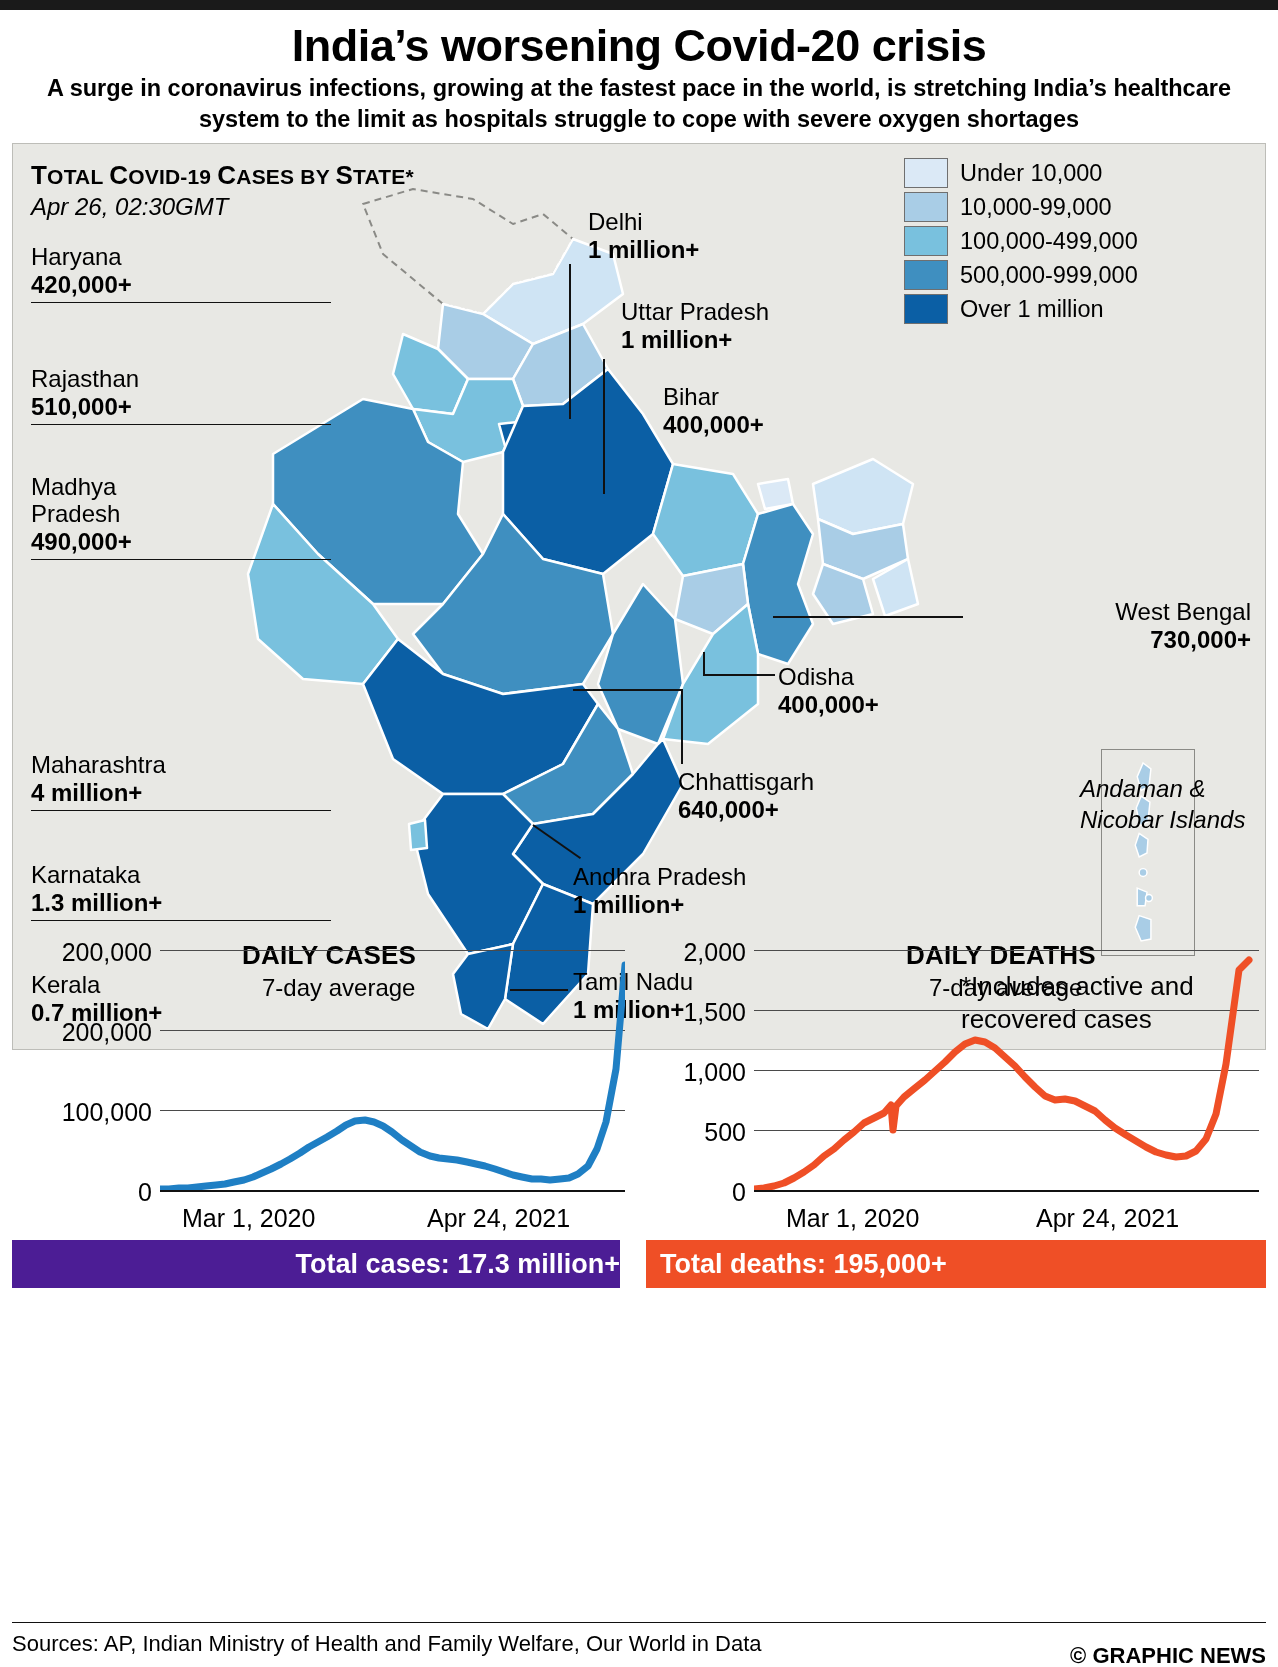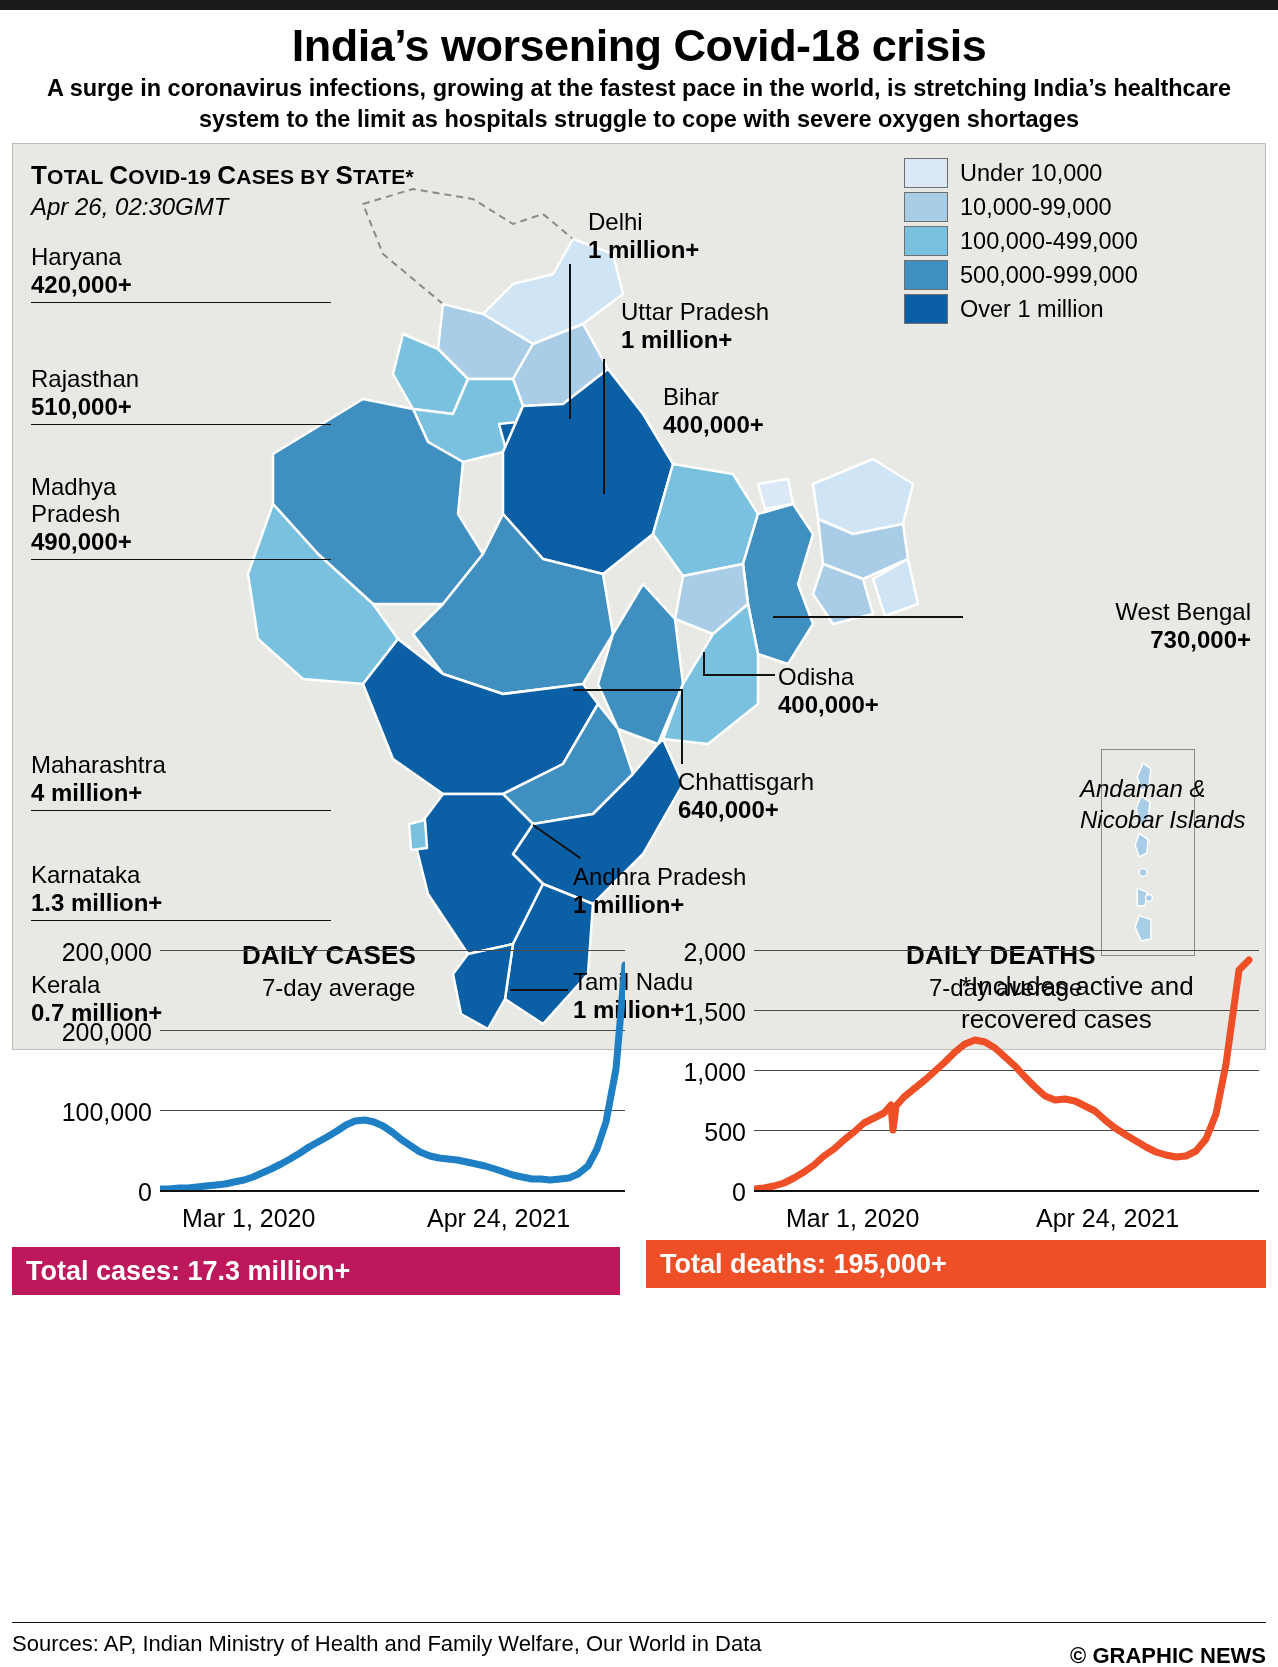--- a/index.html
+++ b/index.html
@@ -79,21 +79,21 @@
   .footer{position:absolute;left:12px;right:12px;bottom:10px;border-top:1.5px solid #111;padding-top:8px;}
   .src{font-size:22px;}
   .gn{position:absolute;right:0;top:20px;font-size:22px;font-weight:bold;}
 </style>
 </head>
 <body>
 
 <div class="topbar"></div>
 
 <div class="header">
-  <div class="title">India’s worsening Covid-18 crisis</div>
+  <div class="title">India’s worsening Covid-20 crisis</div>
   <div class="subtitle">A surge in coronavirus infections, growing at the fastest pace in the world, is stretching India’s healthcare system to the limit as hospitals struggle to cope with severe oxygen shortages</div>
 </div>
 
 <div class="mapcard">
 
   <div class="secthead">
     <div class="h">T<span class="sc">OTAL </span>C<span class="sc">OVID-19 </span>C<span class="sc">ASES BY </span>S<span class="sc">TATE*</span></div>
     <div class="d">Apr 26, 02:30GMT</div>
   </div>
 
@@ -293,21 +293,21 @@
     <div class="gridline" style="left:148px;top:180px;width:465px;"></div>
     <div class="axisline" style="left:148px;top:260px;width:465px;"></div>
 
     <svg style="position:absolute;left:148px;top:20px;" width="465" height="240" viewBox="0 0 465 240">
       <polyline fill="none" stroke="#1f7fc4" stroke-width="7" stroke-linejoin="round" stroke-linecap="round" points="0,239 9,239 19,238 28,238 37,237 46,236 56,235 65,234 74,232 84,230 93,227 102,223 111,219 121,214 130,209 140,203 149,197 158,192 167,187 177,181 186,175 195,171 205,170 214,172 223,176 232,182 242,190 251,196 260,202 270,206 279,208 288,209 297,210 307,212 316,214 325,216 335,219 344,222 353,225 362,227 372,229 381,229 390,230 400,229 409,228 418,224 428,216 437,199 446,172 456,119 465,15"></polyline>
     </svg>
 
     <div class="xtick" style="left:170px;top:274px;">Mar 1, 2020</div>
     <div class="xtick" style="left:415px;top:274px;">Apr 24, 2021</div>
 
-    <div class="totalbar" style="left:0;top:317px;width:608px;background:#be185d;">
+    <div class="totalbar" style="left:0;top:310px;width:608px;background:#4c1d95;justify-content:flex-end;">
       <span>Total cases: 17.3 million+</span>
     </div>
   </div>
 
   <div class="chartbox chart-right">
     <div class="ctitle" style="left:260px;top:10px;">DAILY DEATHS</div>
     <div class="csub" style="left:283px;top:44px;">7-day average</div>
 
     <div class="ytick" style="left:0;top:8px;width:100px;">2,000</div>
     <div class="ytick" style="left:0;top:68px;width:100px;">1,500</div>

